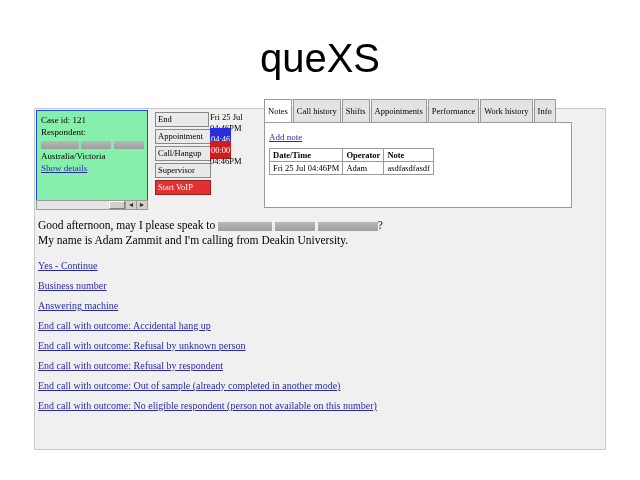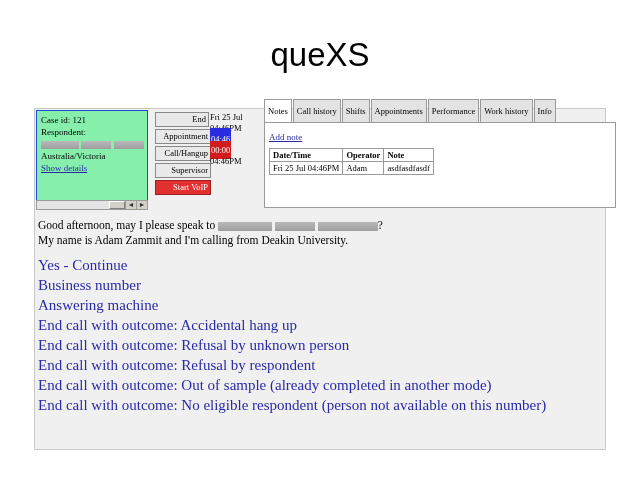--- a/index.html
+++ b/index.html
@@ -17,21 +17,21 @@
     height: 480px;
   }
   
   .app-title {
     position: absolute;
     top: 36px;
     left: 0;
     width: 640px;
     text-align: center;
     font-family: "Liberation Sans", sans-serif;
-    font-size: 33px;
+    font-size: 40px;
     color: #000000;
     letter-spacing: 0px;
   }
   
   .app-panel {
     position: absolute;
     left: 34px;
     top: 108px;
     width: 572px;
     height: 342px;
@@ -113,21 +113,21 @@
     display: block;
     width: 100%;
     box-sizing: border-box;
     font-family: "Liberation Serif", serif;
     font-size: 8.5px;
     line-height: 11px;
     padding: 1px 2px;
     margin-bottom: 2px;
     background: #e9e9e9;
     border: 1px solid #888888;
-    text-align: right;
+    text-align: left;
     color: #000;
     cursor: pointer;
     white-space: nowrap;
   }
   .act-btn.wide { width: 56px; }
   .act-btn.danger {
     background: #e03030;
     color: #ffffff;
     border-color: #a02020;
   }
@@ -165,21 +165,21 @@
     margin-right: 1px;
     cursor: pointer;
     white-space: nowrap;
   }
   .tab.active { background: #ffffff; }
   
   .notes-panel {
     position: absolute;
     left: 264px;
     top: 122px;
-    width: 352px;
+    width: 308px;
     height: 86px;
     background: #ffffff;
     border: 1px solid #9a9a9a;
     box-sizing: border-box;
     padding: 3px 4px;
   }
   .add-note {
     color: #2a2aa8;
     text-decoration: underline;
     font-size: 9px;
@@ -212,21 +212,22 @@
     line-height: 15px;
     color: #000;
   }
   .script .redact.q1 { width: 54px; height: 9px; }
   .script .redact.q2 { width: 40px; height: 9px; }
   .script .redact.q3 { width: 60px; height: 9px; }
   .links { margin-top: 12px; }
   .script-link {
     display: block;
     color: #2a2aa8;
-    font-size: 15px;
+    text-decoration: underline;
+    font-size: 10px;
     line-height: 11px;
     margin-bottom: 9px;
     cursor: pointer;
     width: fit-content;
   }
 </style>
 </head>
 <body>
 
 <div id="page">

